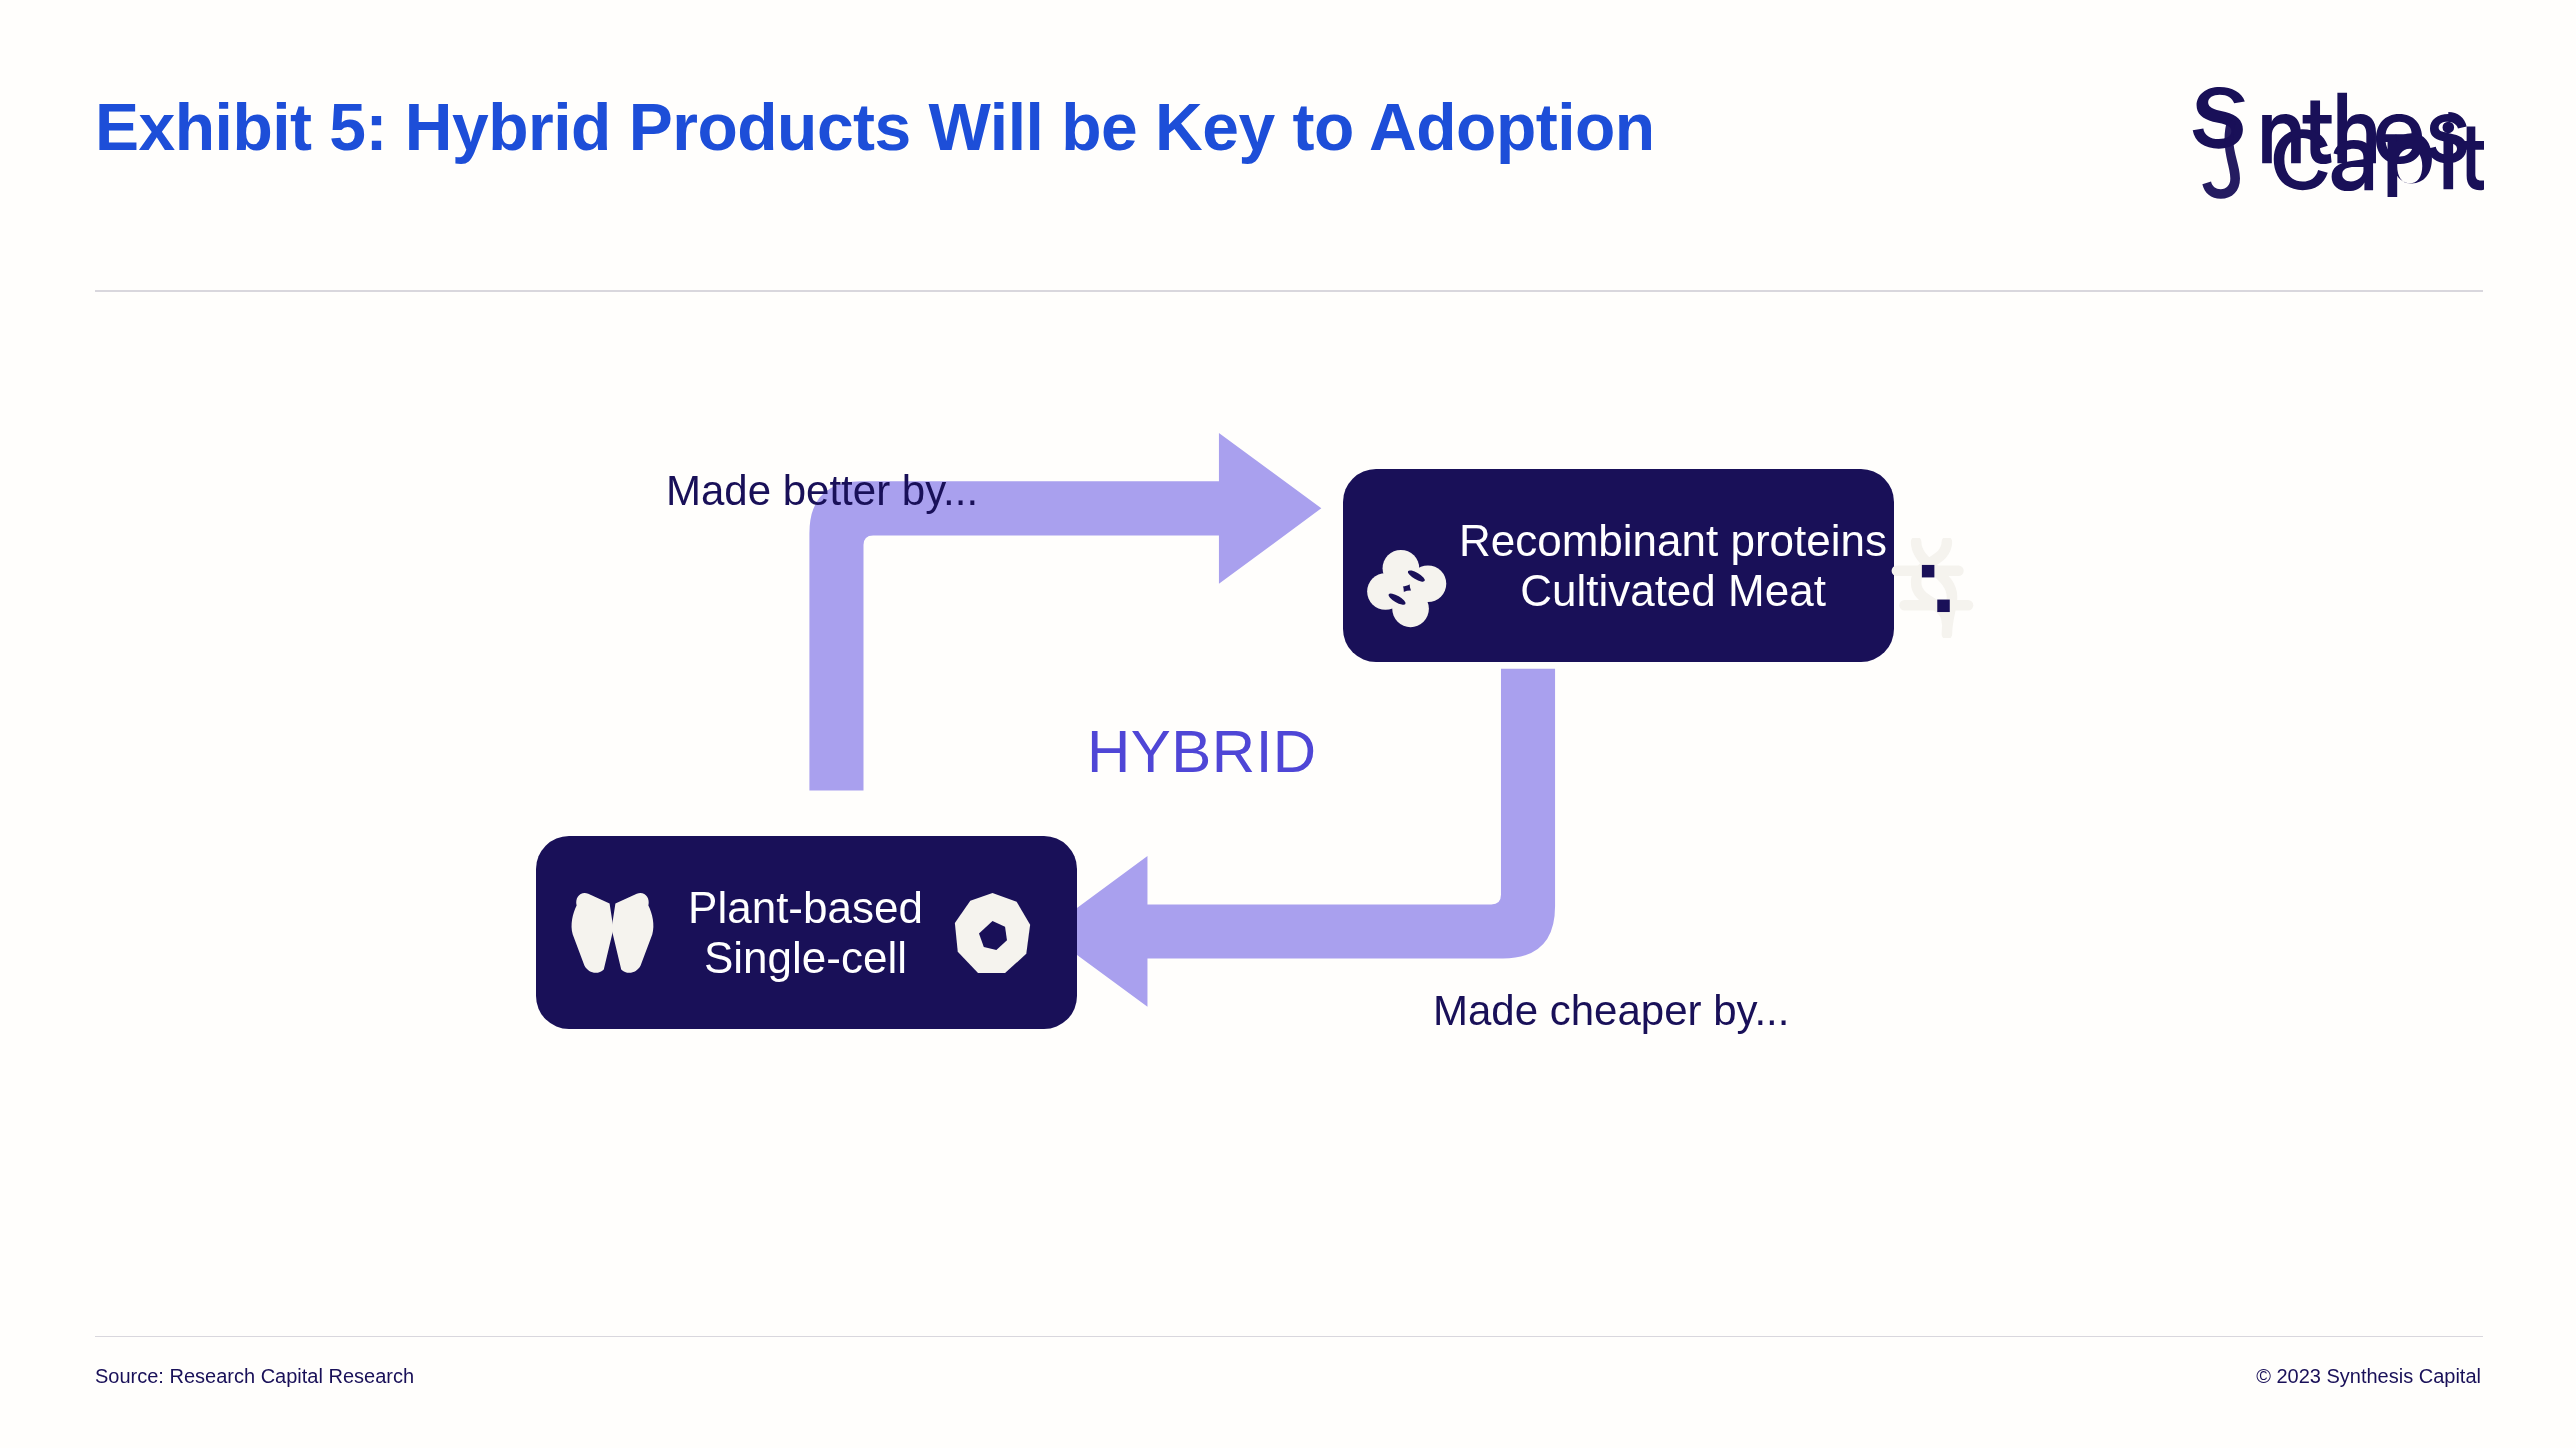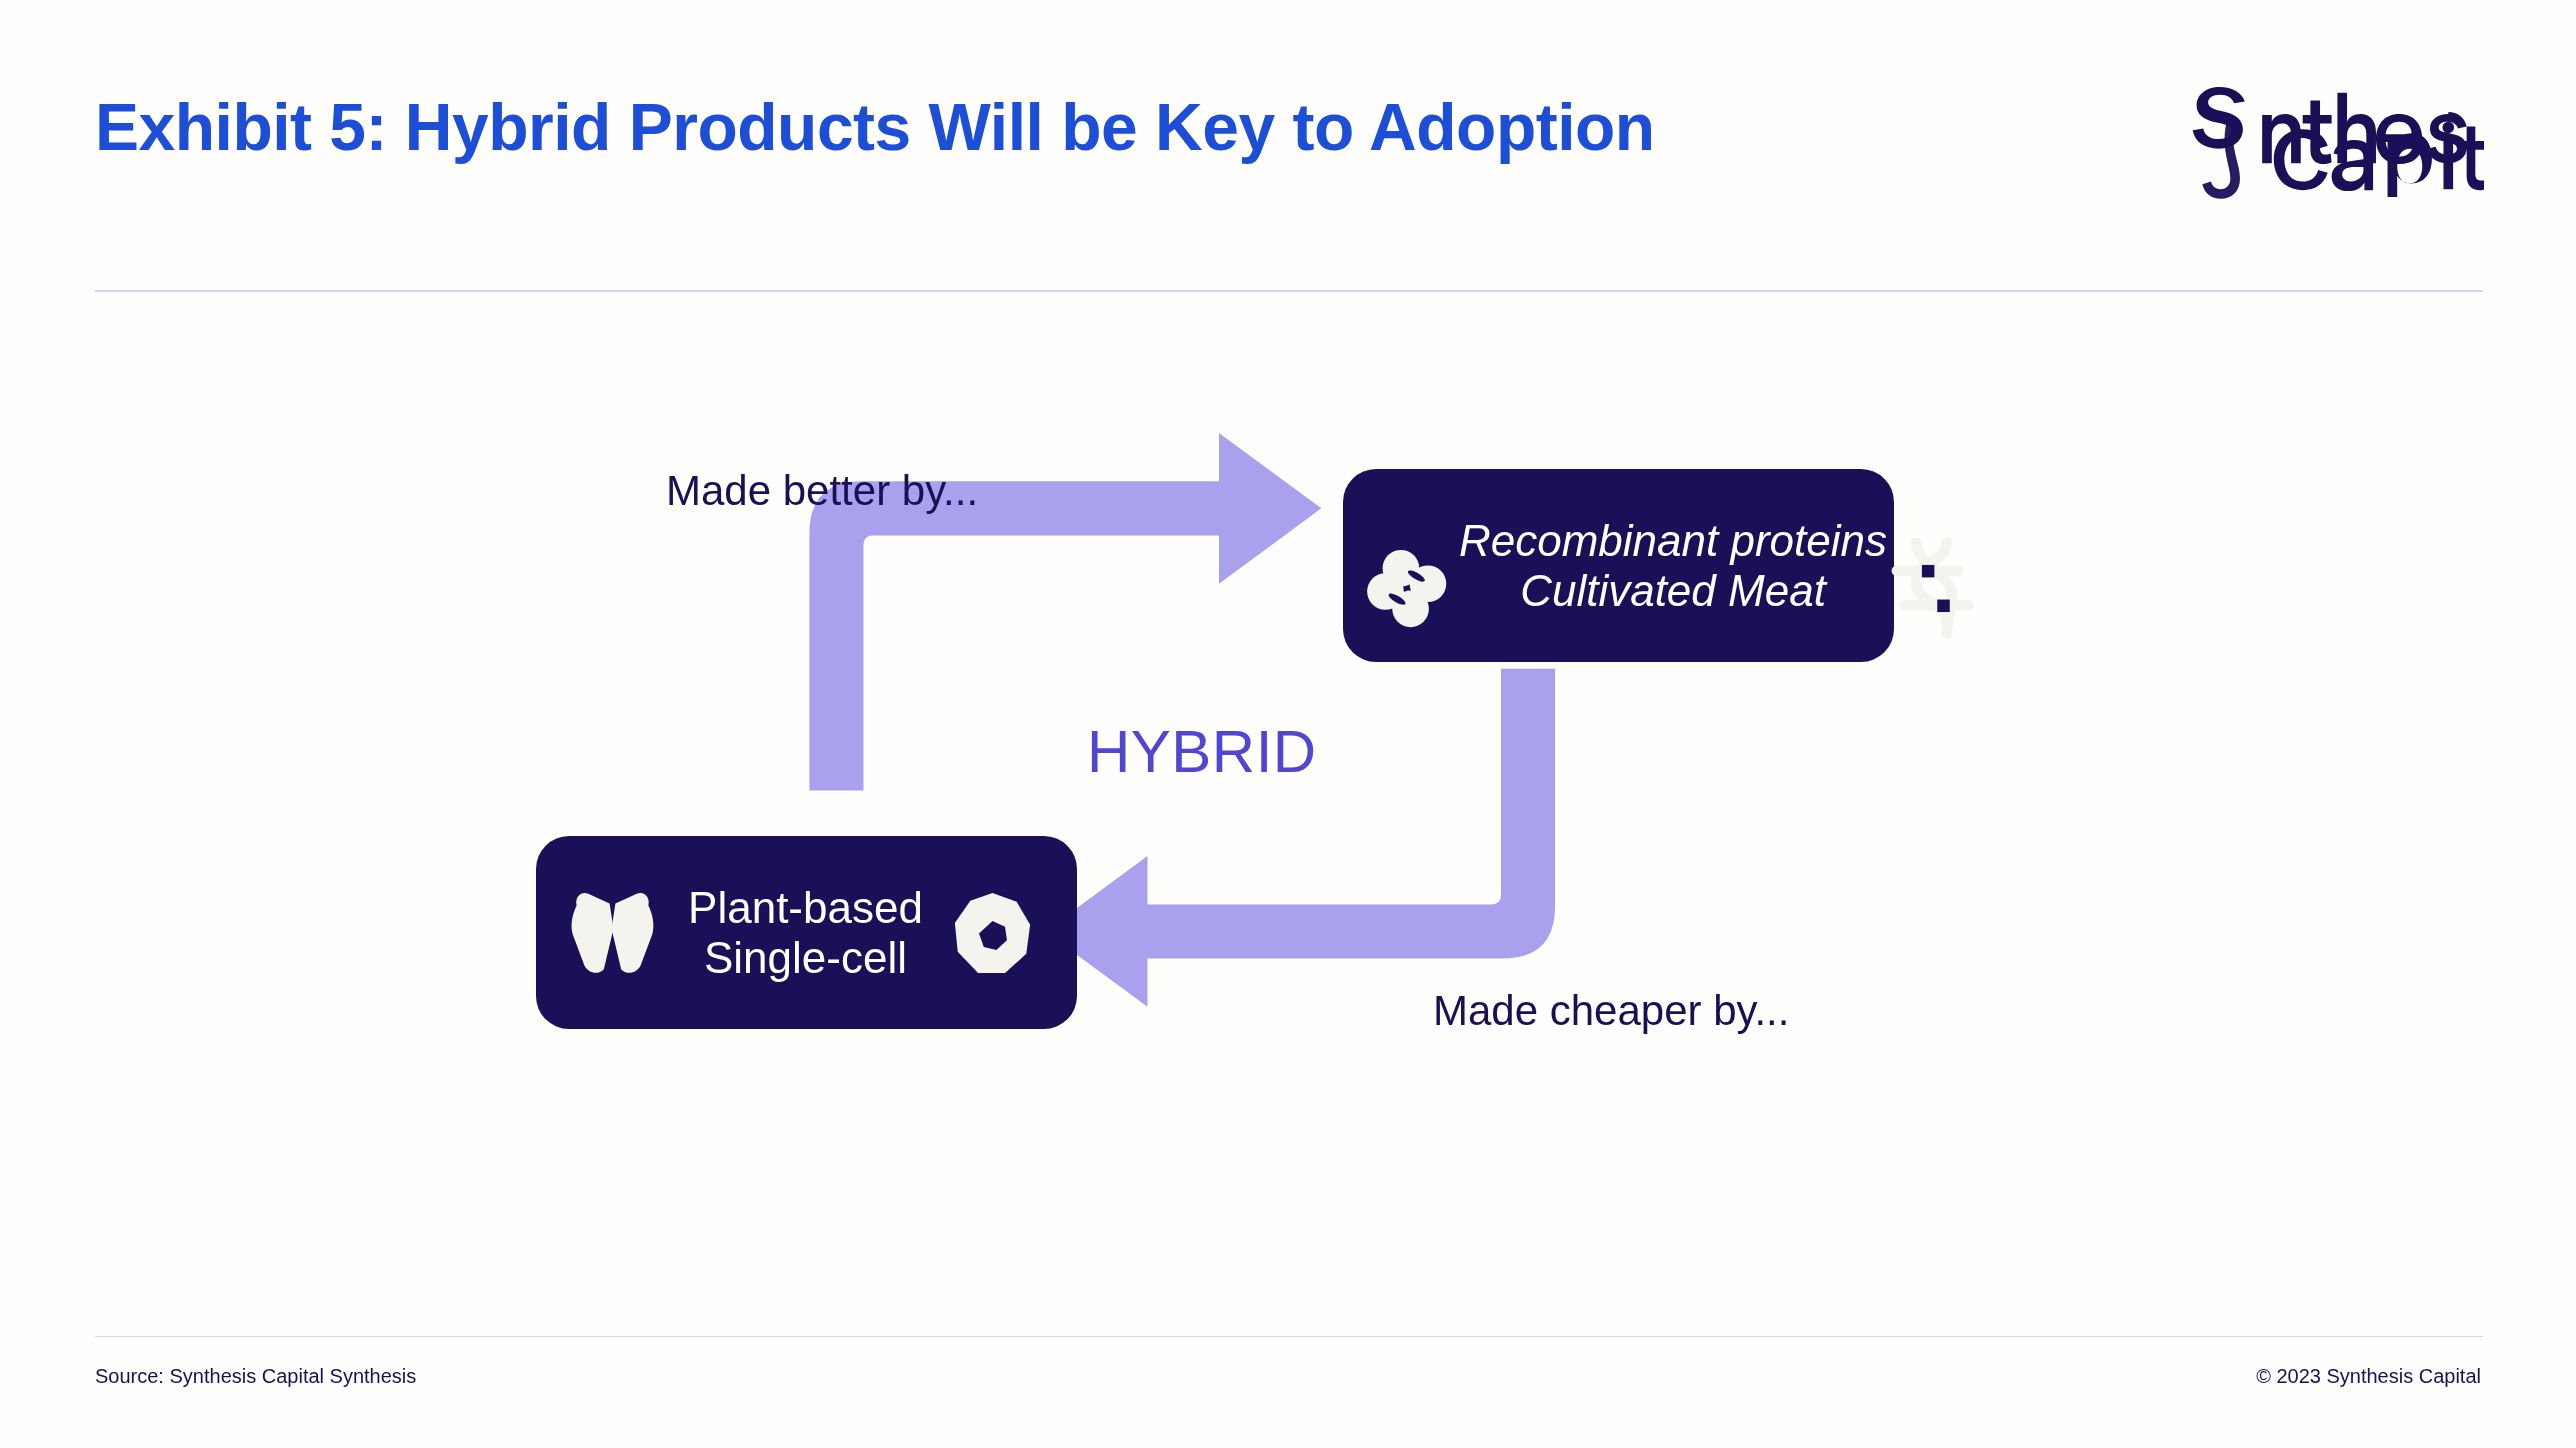--- a/index.html
+++ b/index.html
@@ -65,21 +65,20 @@
     align-items: center;
     box-sizing: border-box;
   }
 
   #node-top {
     left: 1343px;
     top: 150px;
     width: 551px;
     height: 193px;
     padding: 0 21px 0 23px;
-    font-style: italic;
   }
   #node-bottom {
     left: 536px;
     top: 517px;
     width: 541px;
     height: 193px;
     padding: 0 43px 0 29px;
   }
 
   .node-labels {
@@ -272,15 +271,15 @@
   </div>
 
   <div class="flow-label" id="label-made-better">Made better by...</div>
 
   <div class="flow-label" id="label-made-cheaper" style="left:1433px; top:668px;">Made cheaper by...</div>
 
   <div id="label-hybrid">HYBRID</div>
 </div>
 
 <div id="footer-divider"></div>
-<div id="footer-source">Source: Synthesis Capital Synthesis</div>
+<div id="footer-source">Source: Research Capital Research</div>
 <div id="footer-copyright">© 2023 Synthesis Capital</div>
 
 
 </body></html>

